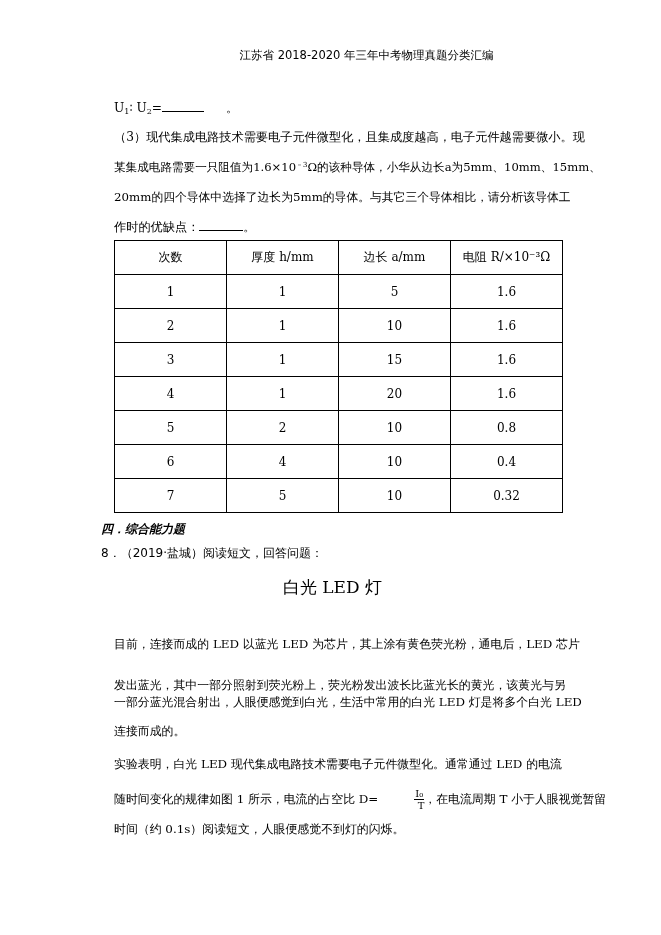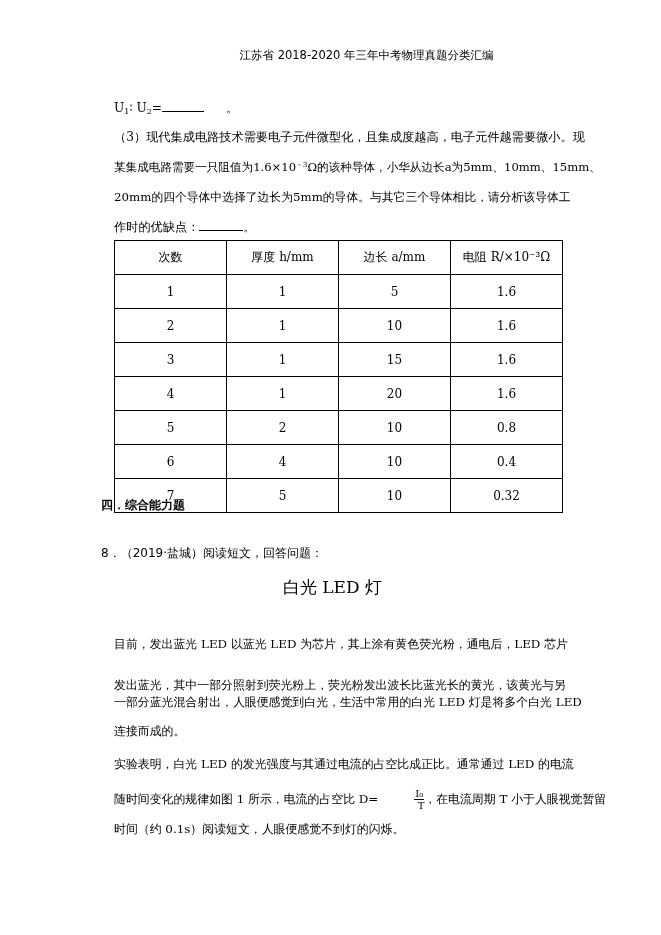--- a/index.html
+++ b/index.html
@@ -82,26 +82,26 @@
       </tr>
   <tr>
         <td>7</td>
         <td>5</td>
         <td>10</td>
         <td>0.32</td>
       </tr>
 </tbody>
   </table>
 
-<div class="abs bold" style="top:497px; left:101px;">四．综合能力题</div>
+<div class="abs bold" style="top:521px; left:101px;font-style:italic;">四．综合能力题</div>
 <div class="abs" style="top:545px; left:101px; font-size:12px; font-family:'DejaVu Sans','Liberation Sans',sans-serif;">8．（2019·盐城）阅读短文，回答问题：</div>
 <div class="abs" style="top:576px; left:2px; width:661px; text-align:center; font-size:17px;">白光 LED 灯</div>
 
-<div class="abs line" style="top:637px; font-size:11.9px;">目前，发出蓝光 LED 以蓝光 LED 为芯片，其上涂有黄色荧光粉，通电后，LED 芯片</div>
+<div class="abs line" style="top:637px; font-size:11.9px;">目前，连接而成的 LED 以蓝光 LED 为芯片，其上涂有黄色荧光粉，通电后，LED 芯片</div>
 <div class="abs line" style="top:666px; font-size:11.9px;margin-top:12px;">发出蓝光，其中一部分照射到荧光粉上，荧光粉发出波长比蓝光长的黄光，该黄光与另</div>
 <div class="abs line" style="top:695px; font-size:11.9px;">一部分蓝光混合射出，人眼便感觉到白光，生活中常用的白光 LED 灯是将多个白光 LED</div>
 <div class="abs line" style="top:724px; font-size:11.9px;">连接而成的。</div>
 
-<div class="abs line" style="top:757px; font-size:11.9px;">实验表明，白光 LED 的发光强度与其通过电流的占空比成正比。通常通过 LED 的电流</div>
+<div class="abs line" style="top:757px; font-size:11.9px;">实验表明，白光 LED 现代集成电路技术需要电子元件微型化。通常通过 LED 的电流</div>
 <div class="abs line" style="top:788px; font-size:11.9px;">
   <span>随时间变化的规律如图 1 所示，电流的占空比 D=</span><span class="frac"><span class="num">I₀</span><span>T</span></span><span>，在电流周期 T 小于人眼视觉暂留</span>
 </div>
 <div class="abs line" style="top:822px; font-size:11.9px;">时间（约 0.1s）阅读短文，人眼便感觉不到灯的闪烁。</div>
 
 </body></html>

